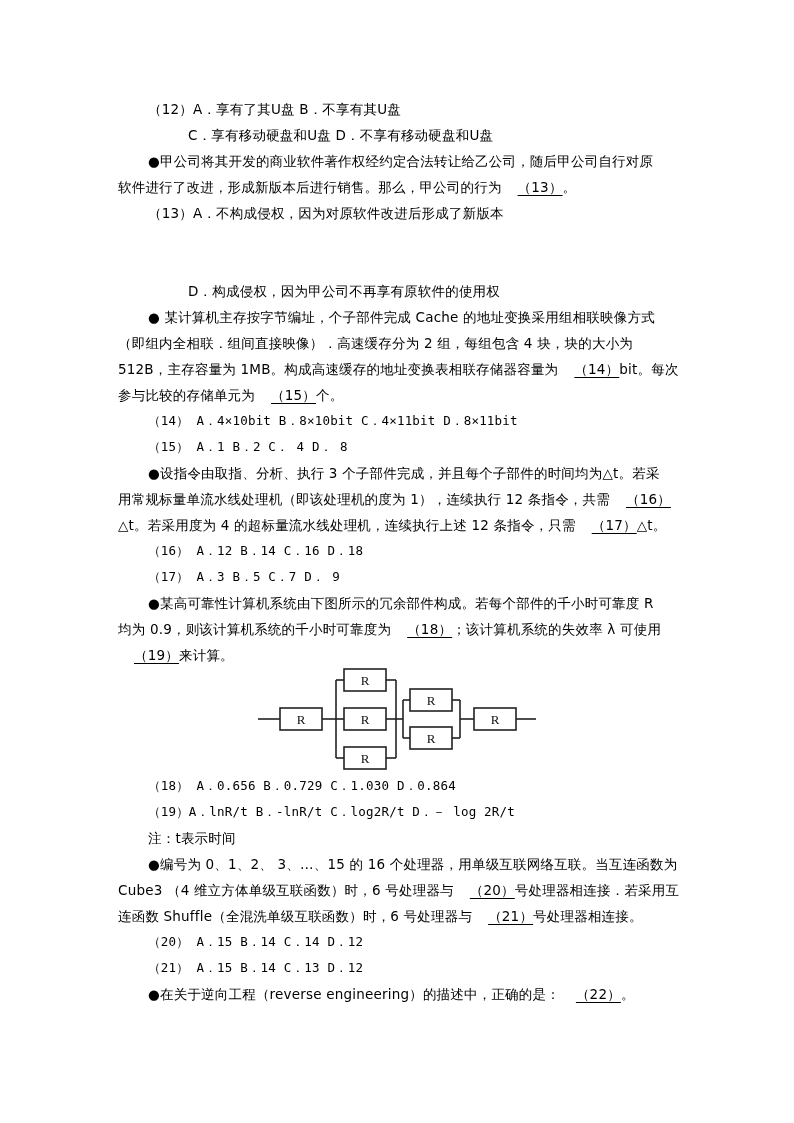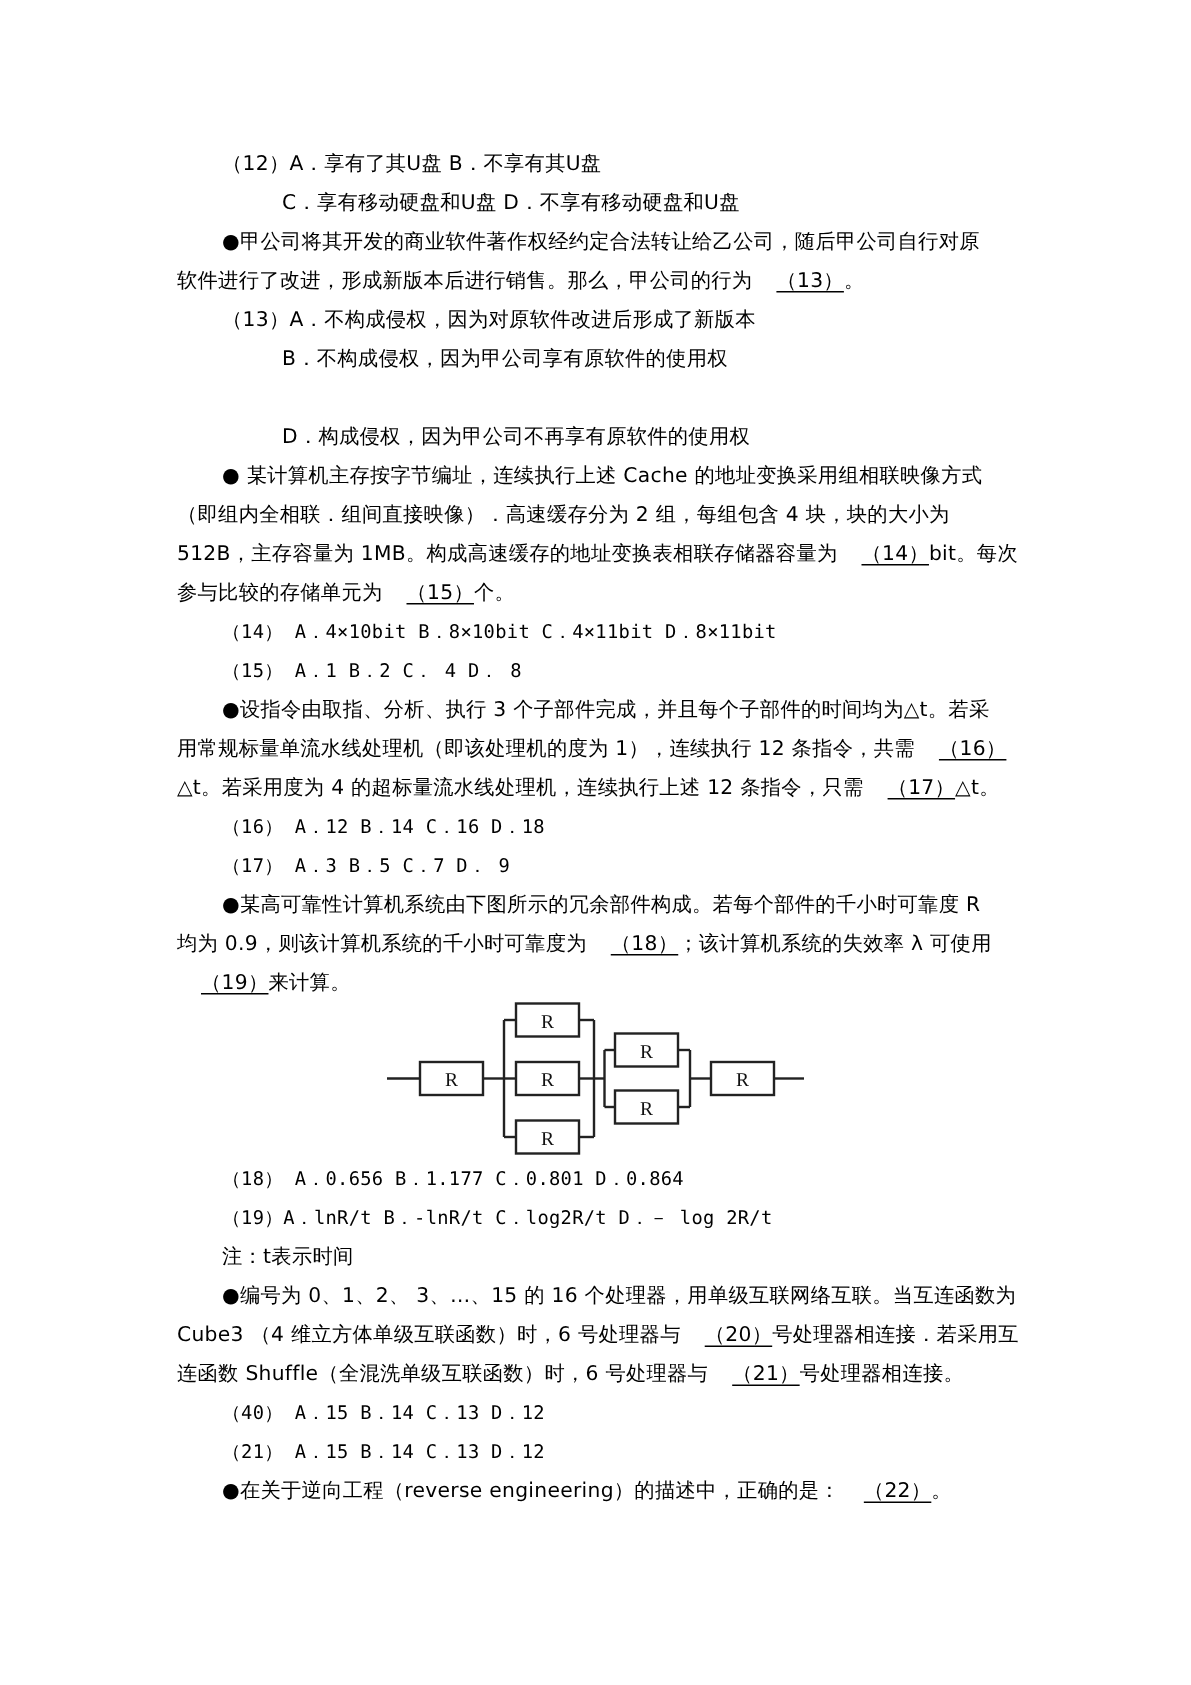--- a/index.html
+++ b/index.html
@@ -19,24 +19,23 @@
 <div class="page">
 
   <div class="line ind1" style="top:100px">（12）A．享有了其U盘 B．不享有其U盘</div>
   <div class="line ind2" style="top:126px">C．享有移动硬盘和U盘 D．不享有移动硬盘和U盘</div>
 
   <div class="line ind1" style="top:152px">●甲公司将其开发的商业软件著作权经约定合法转让给乙公司，随后甲公司自行对原</div>
   <div class="line" style="top:178px">
     <span>软件进行了改进，形成新版本后进行销售。那么，甲公司的行为</span><span class="u">（13）</span><span>。</span>
   </div>
   <div class="line ind1" style="top:204px">（13）A．不构成侵权，因为对原软件改进后形成了新版本</div>
-  <div class="line ind2" style="top:230px">B．不构成侵权，因为甲公司享有原软件的使用权</div>
   <div class="line ind2" style="top:282px">D．构成侵权，因为甲公司不再享有原软件的使用权</div>
 
-  <div class="line ind1" style="top:308px">● 某计算机主存按字节编址，连续执行上述 Cache 的地址变换采用组相联映像方式</div>
+  <div class="line ind1" style="top:308px">● 某计算机主存按字节编址，个子部件完成 Cache 的地址变换采用组相联映像方式</div>
   <div class="line" style="top:334px">（即组内全相联．组间直接映像）．高速缓存分为 2 组，每组包含 4 块，块的大小为</div>
   <div class="line" style="top:360px">
     <span>512B，主存容量为 1MB。构成高速缓存的地址变换表相联存储器容量为</span><span class="u">（14）</span><span>bit。每次</span>
   </div>
   <div class="line" style="top:386px">
     <span>参与比较的存储单元为</span><span class="u">（15）</span><span>个。</span>
   </div>
   <div class="line ind1 mono" style="top:412px">（14） A．4×10bit B．8×10bit C．4×11bit D．8×11bit</div>
   <div class="line ind1 mono" style="top:438px">（15） A．1 B．2 C． 4 D． 8</div>
 
@@ -95,31 +94,31 @@
       <text x="43" y="56">R</text>
       <text x="107" y="17">R</text>
       <text x="107" y="56">R</text>
       <text x="107" y="95">R</text>
       <text x="173" y="37">R</text>
       <text x="173" y="75">R</text>
       <text x="237" y="56">R</text>
     </g>
   </svg>
 
-  <div class="line ind1 mono" style="top:777px">（18） A．0.656 B．1.177 C．0.801 D．0.864</div>
+  <div class="line ind1 mono" style="top:777px">（18） A．0.656 B．0.729 C．1.030 D．0.864</div>
   <div class="line ind1 mono" style="top:803px">（19）A．lnR/t B．-lnR/t C．log2R/t D．－ log 2R/t</div>
   <div class="line ind1" style="top:829px">注：t表示时间</div>
 
   <div class="line ind1" style="top:855px">●编号为 0、1、2、 3、…、15 的 16 个处理器，用单级互联网络互联。当互连函数为</div>
   <div class="line" style="top:881px">
     <span>Cube3 （4 维立方体单级互联函数）时，6 号处理器与</span><span class="u">（20）</span><span>号处理器相连接．若采用互</span>
   </div>
   <div class="line" style="top:907px">
     <span>连函数 Shuffle（全混洗单级互联函数）时，6 号处理器与</span><span class="u">（21）</span><span>号处理器相连接。</span>
   </div>
-  <div class="line ind1 mono" style="top:933px">（40） A．15 B．14 C．13 D．12</div>
+  <div class="line ind1 mono" style="top:933px">（20） A．15 B．14 C．14 D．12</div>
   <div class="line ind1 mono" style="top:959px">（21） A．15 B．14 C．13 D．12</div>
 
   <div class="line ind1" style="top:985px">
     <span>●在关于逆向工程（reverse engineering）的描述中，正确的是：</span><span class="u">（22）</span><span>。</span>
   </div>
 
 </div>
 
 </body></html>

